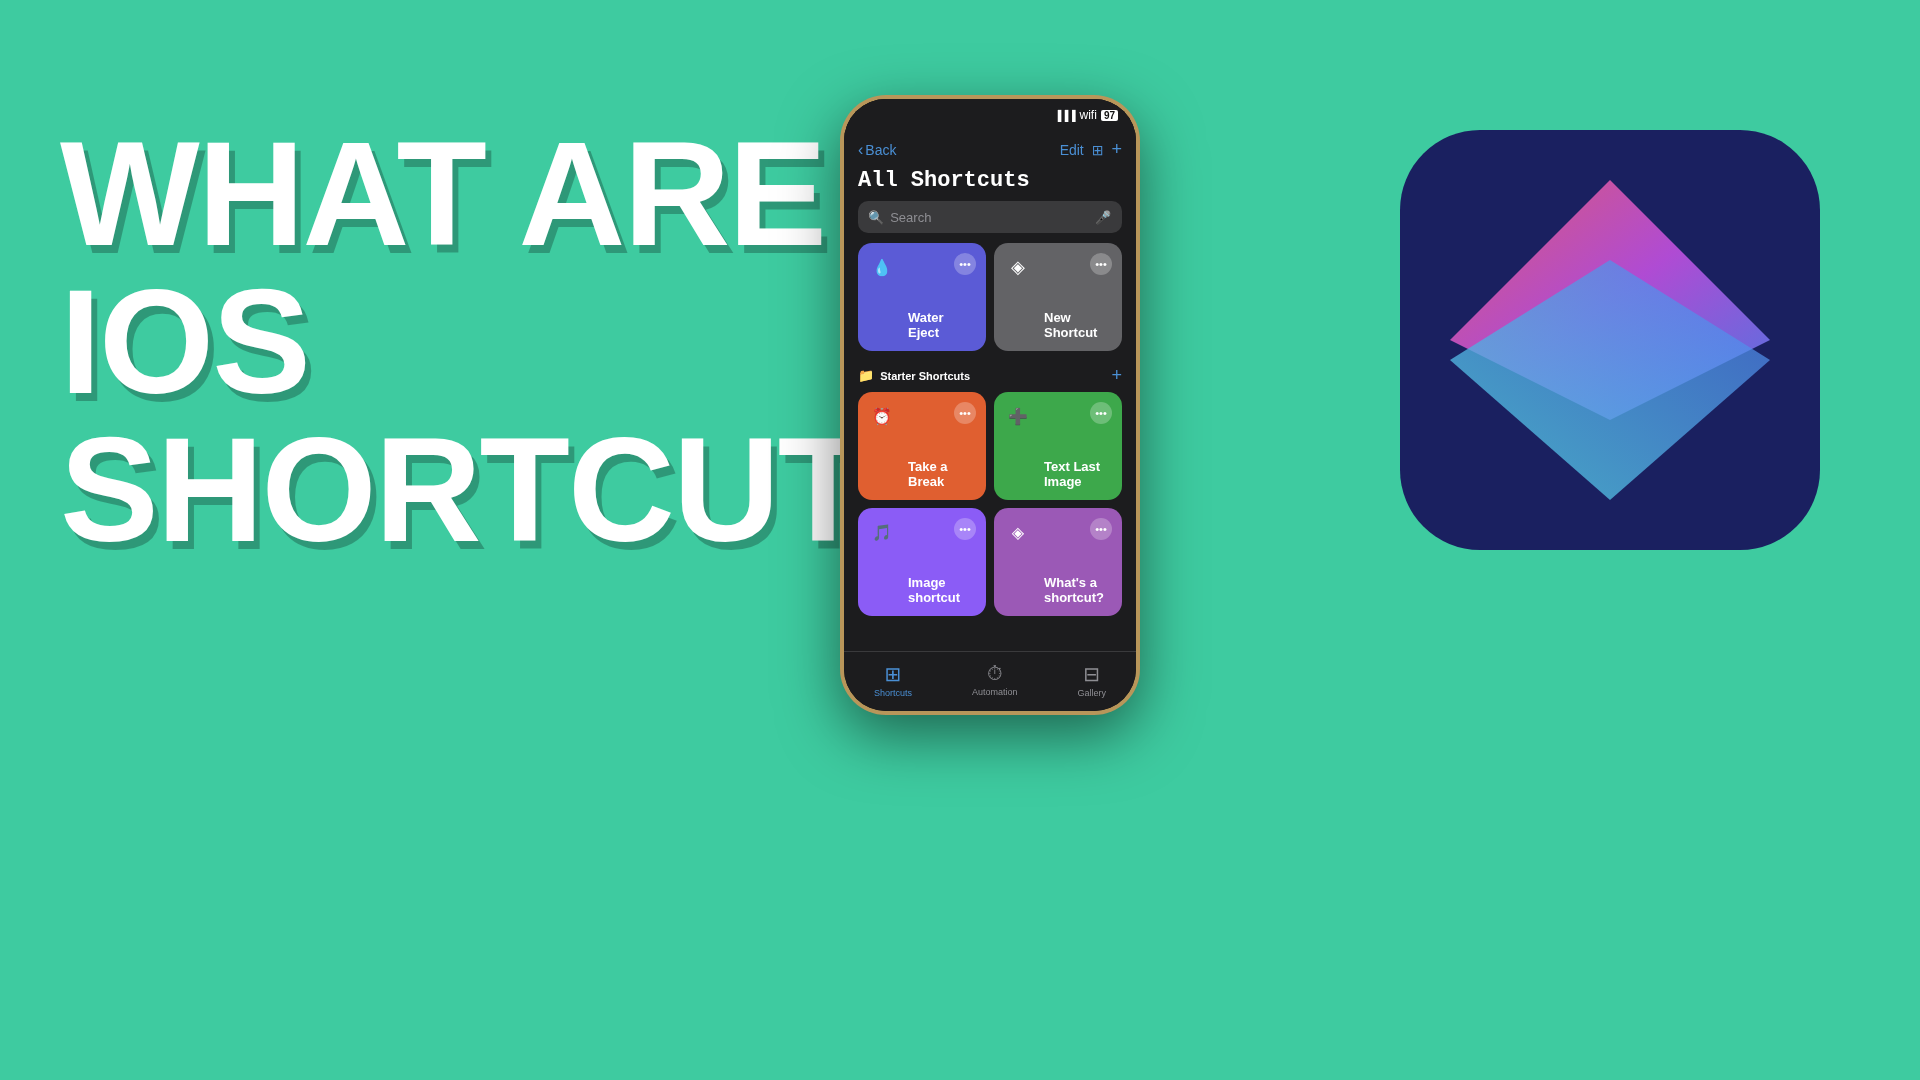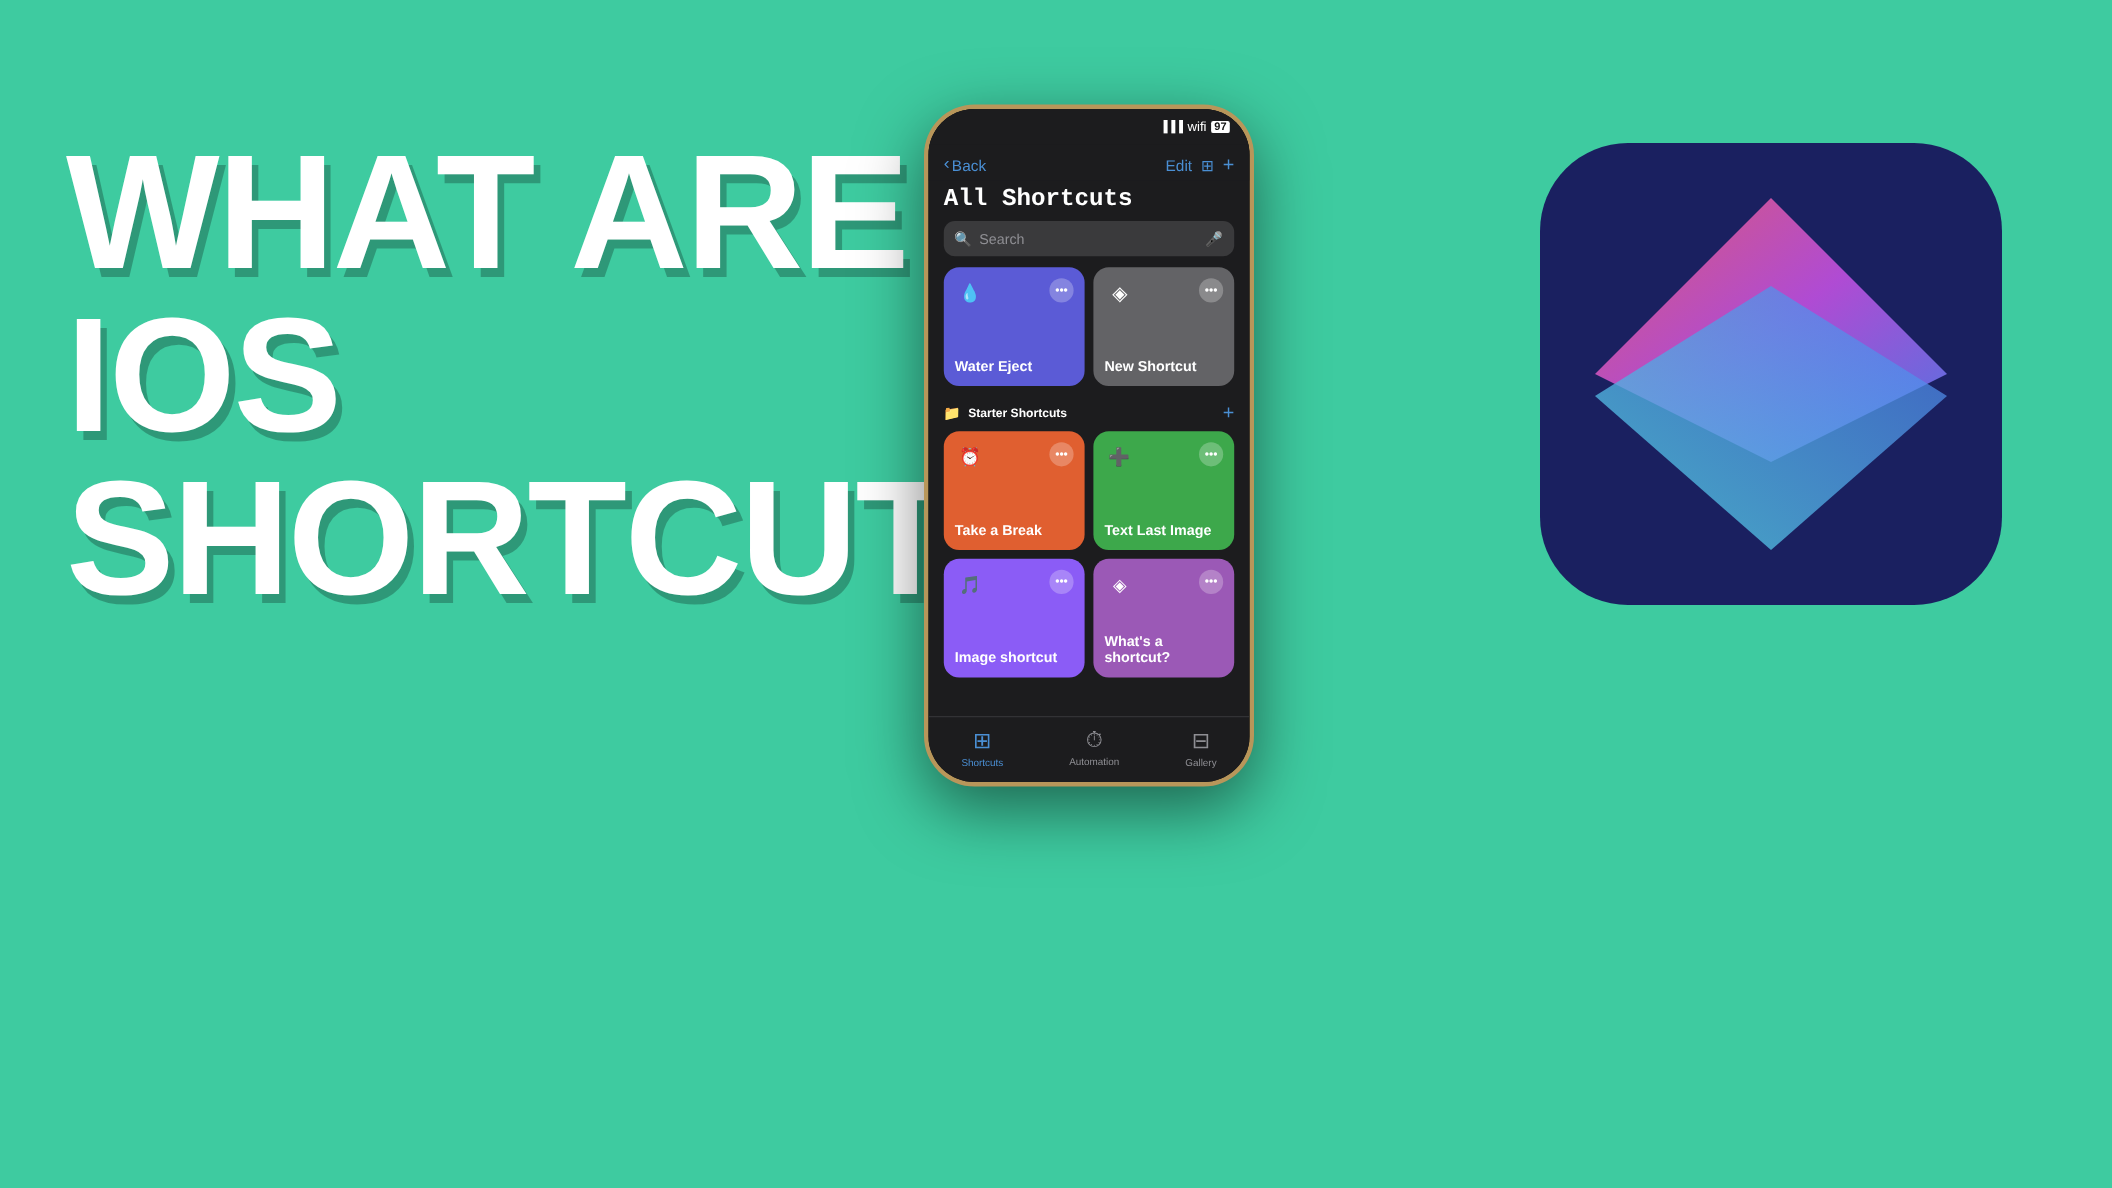--- a/index.html
+++ b/index.html
@@ -216,20 +216,21 @@
       justify-content: center;
       font-size: 11px;
       color: white;
     }
 
     .tile-name {
       font-size: 13px;
       font-weight: 700;
       color: white;
       line-height: 1.2;
+      margin-left: 40px;
     }
 
     .tile-water-eject { background: #5b5bd6; }
     .tile-new-shortcut { background: #636366; }
     .tile-take-break { background: #e05f30; }
     .tile-text-last { background: #3da84b; }
     .tile-shazam { background: #8b5cf6; }
     .tile-whats-shortcut { background: #9b59b6; }
 
     .section-header {

